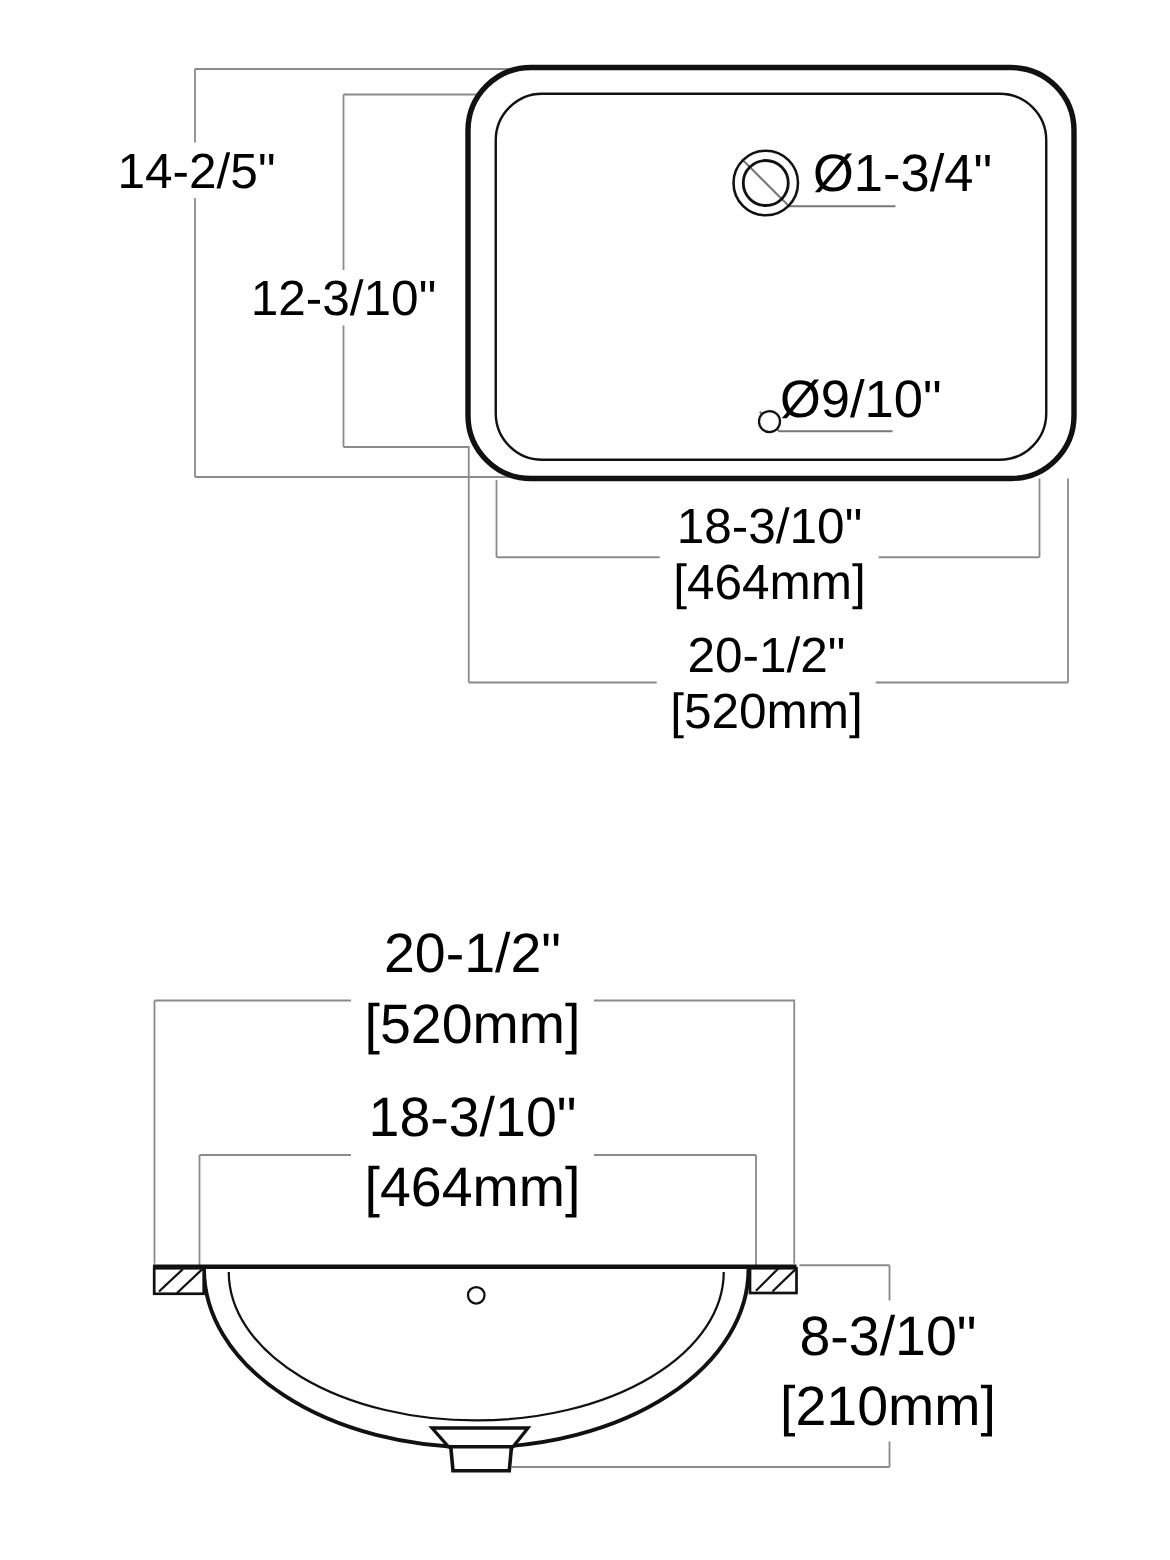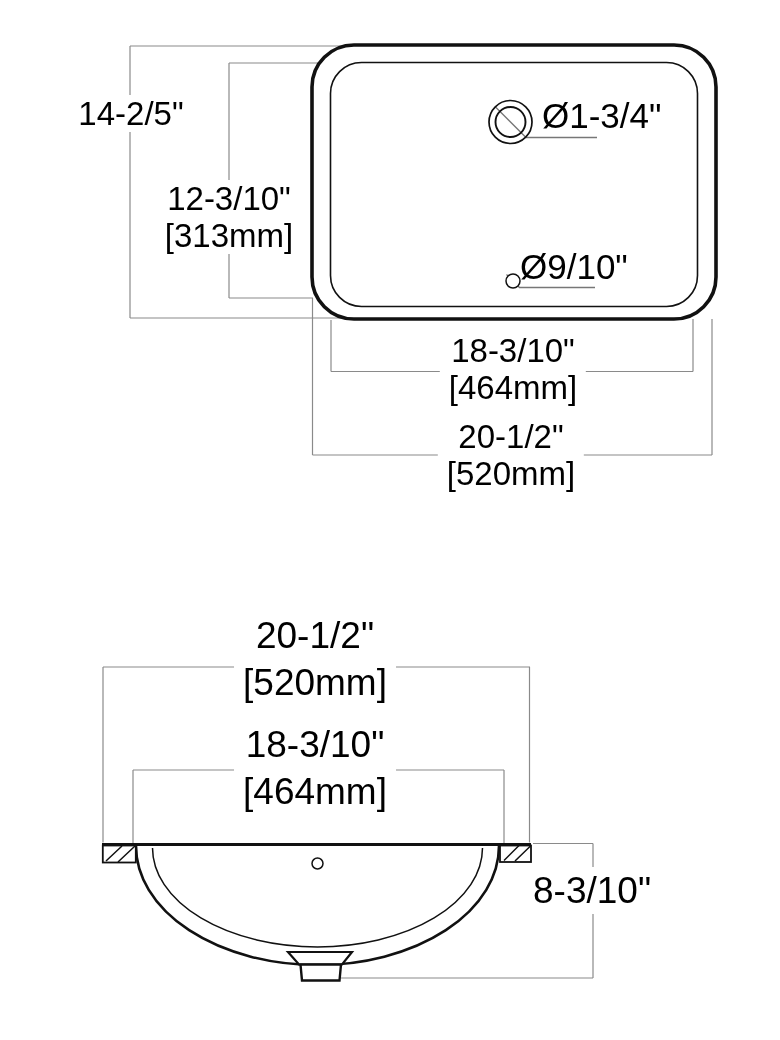--- a/index.html
+++ b/index.html
@@ -104,21 +104,20 @@
       <path d="M300.5,964.5 L341,964.5 L339.5,980.5 L302,980.5 Z" fill="#ffffff" stroke="#111111" stroke-width="2.4"></path>
     </g>
   </svg>
 
   <div class="dim f-top" style="left:131px;top:95px;">
     <span>14-2/5"</span>
   </div>
 
   <div class="dim f-top" style="left:229px;top:180px;">
     <span>12-3/10"</span>
-    <span>[313mm]</span>
   </div>
 
   <div class="hole-label" style="left:542px;top:97px;">Ø1-3/4"</div>
 
   <div class="hole-label" style="left:520px;top:248px;">Ø9/10"</div>
 
   <div class="dim f-top" style="left:513px;top:332px;">
     <span>18-3/10"</span>
     <span>[464mm]</span>
   </div>
@@ -133,15 +132,16 @@
     <span>[520mm]</span>
   </div>
 
   <div class="dim f-bot" style="left:315px;top:721px;">
     <span>18-3/10"</span>
     <span>[464mm]</span>
   </div>
 
   <div class="dim f-bot" style="left:592px;top:867px;">
     <span>8-3/10"</span>
+    <span>[210mm]</span>
   </div>
 
 </div>
 
 </body></html>

